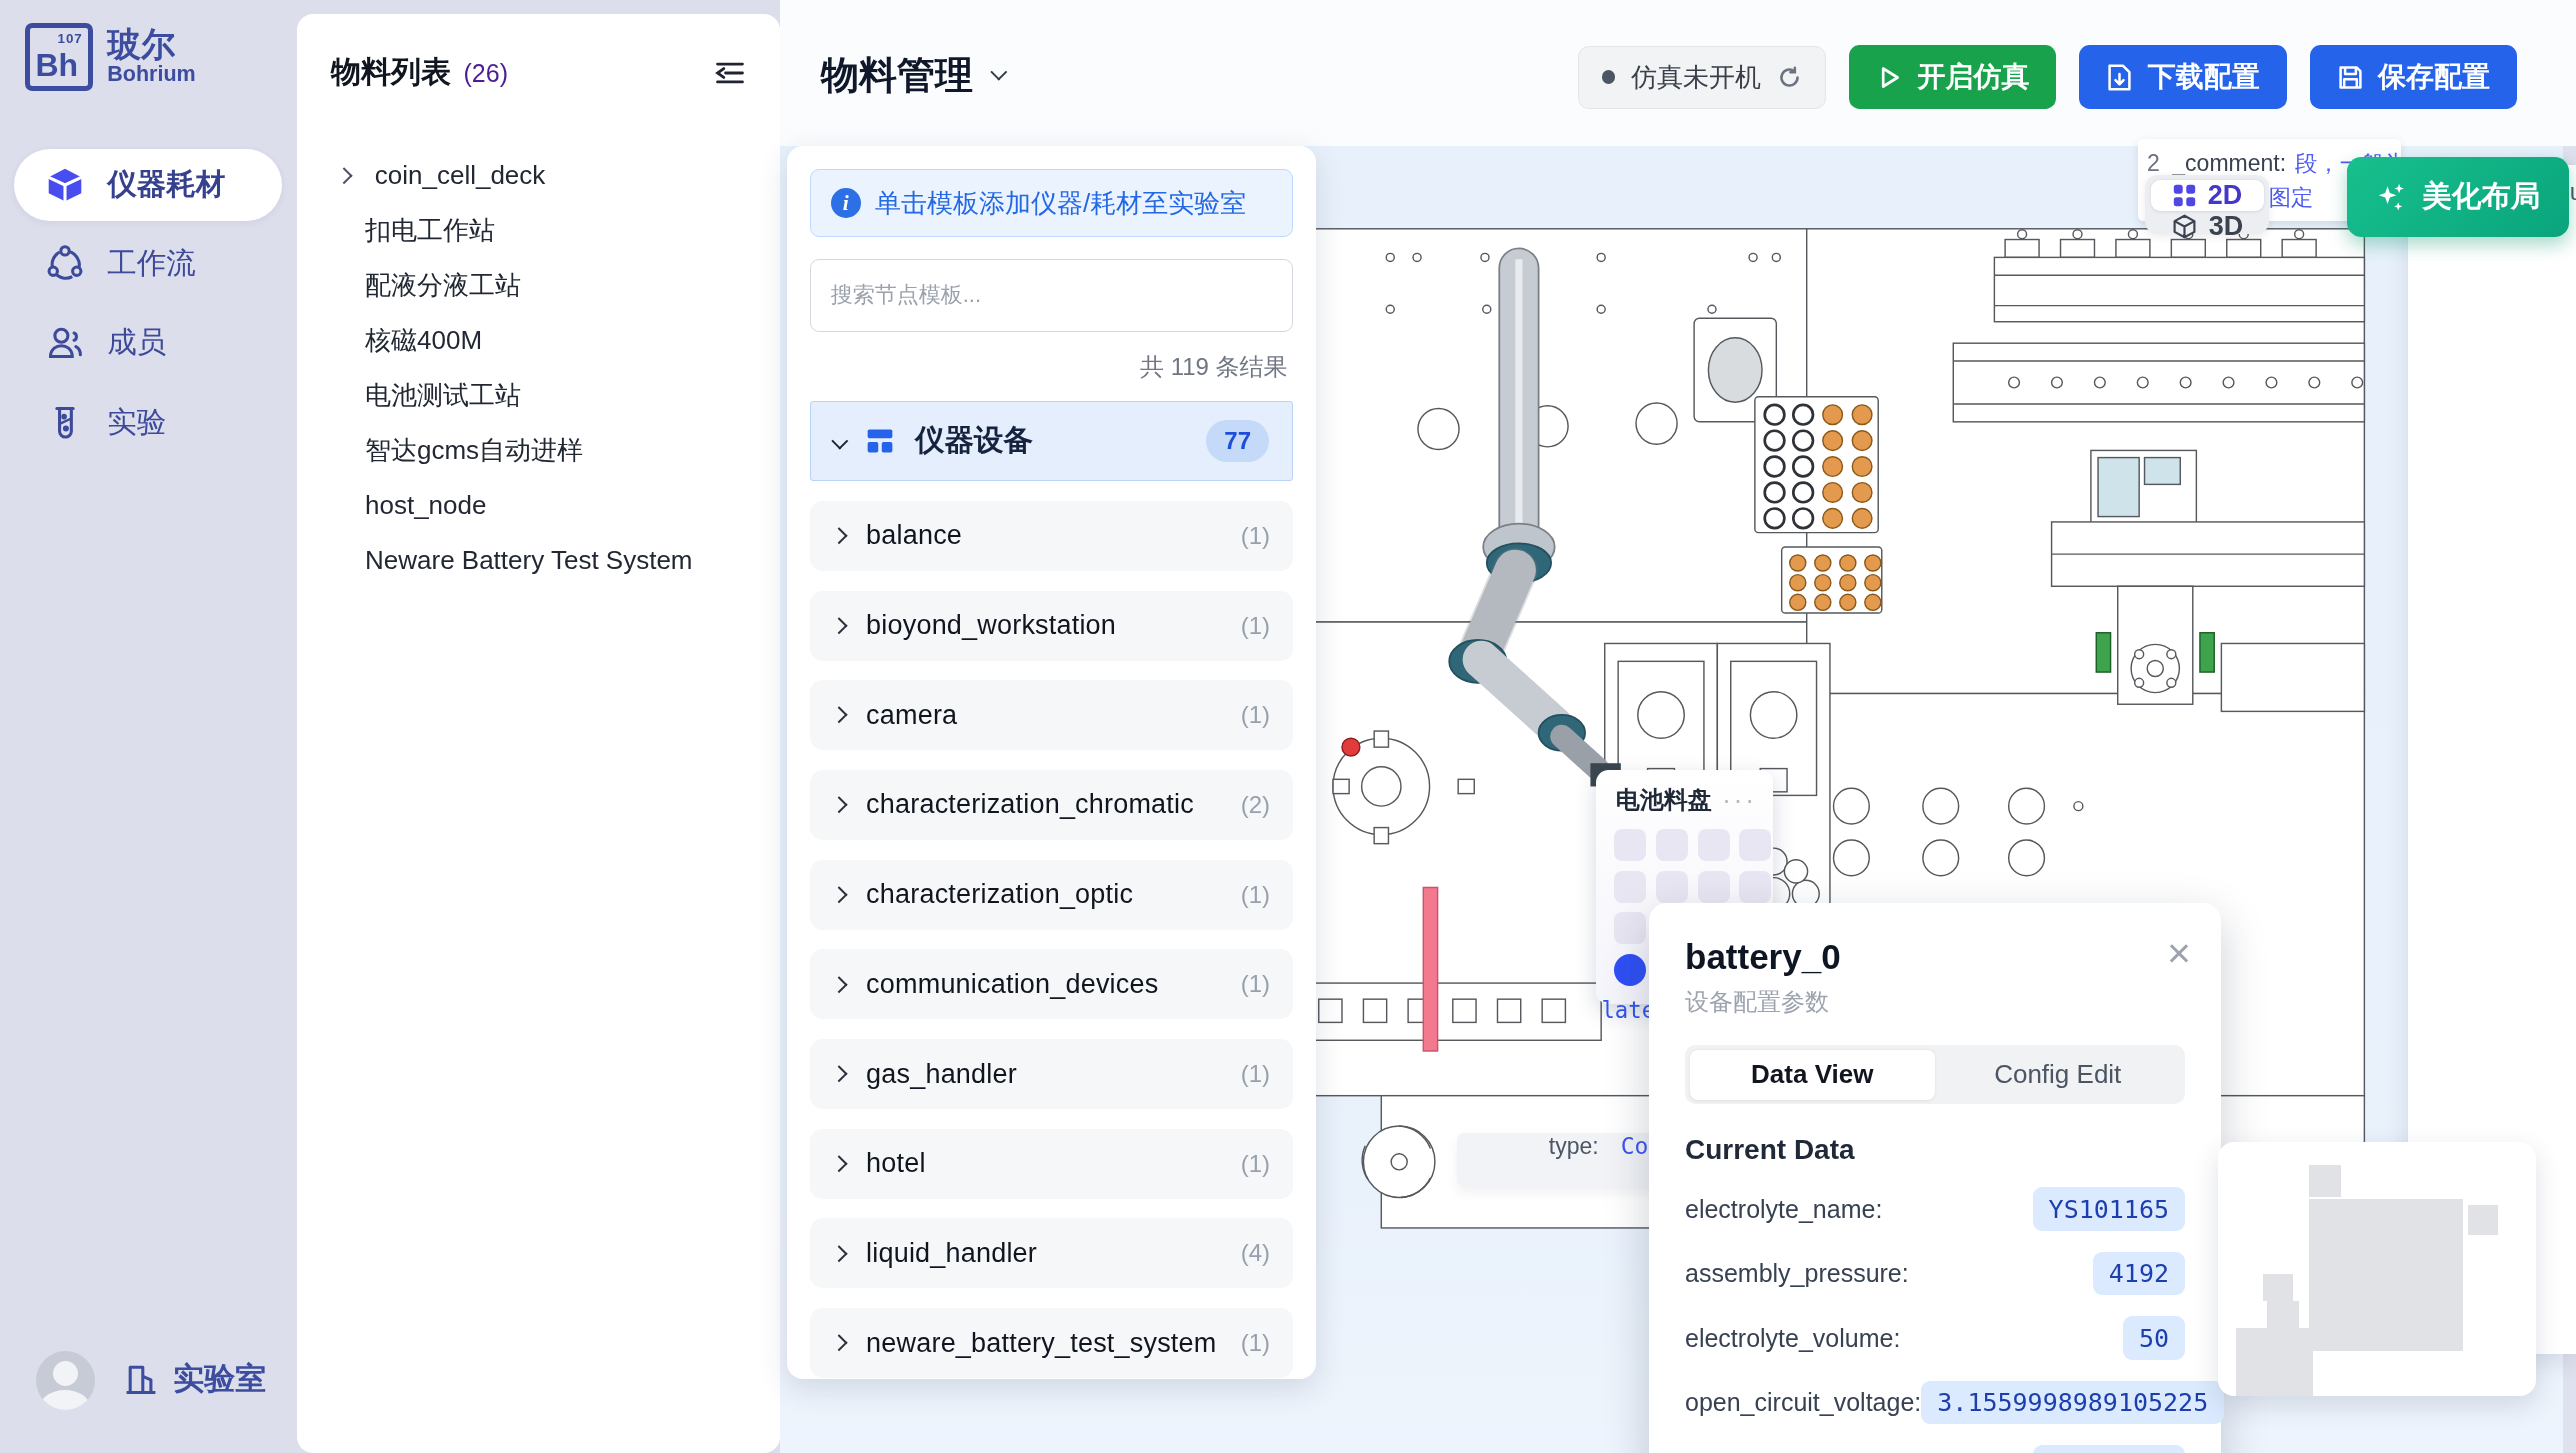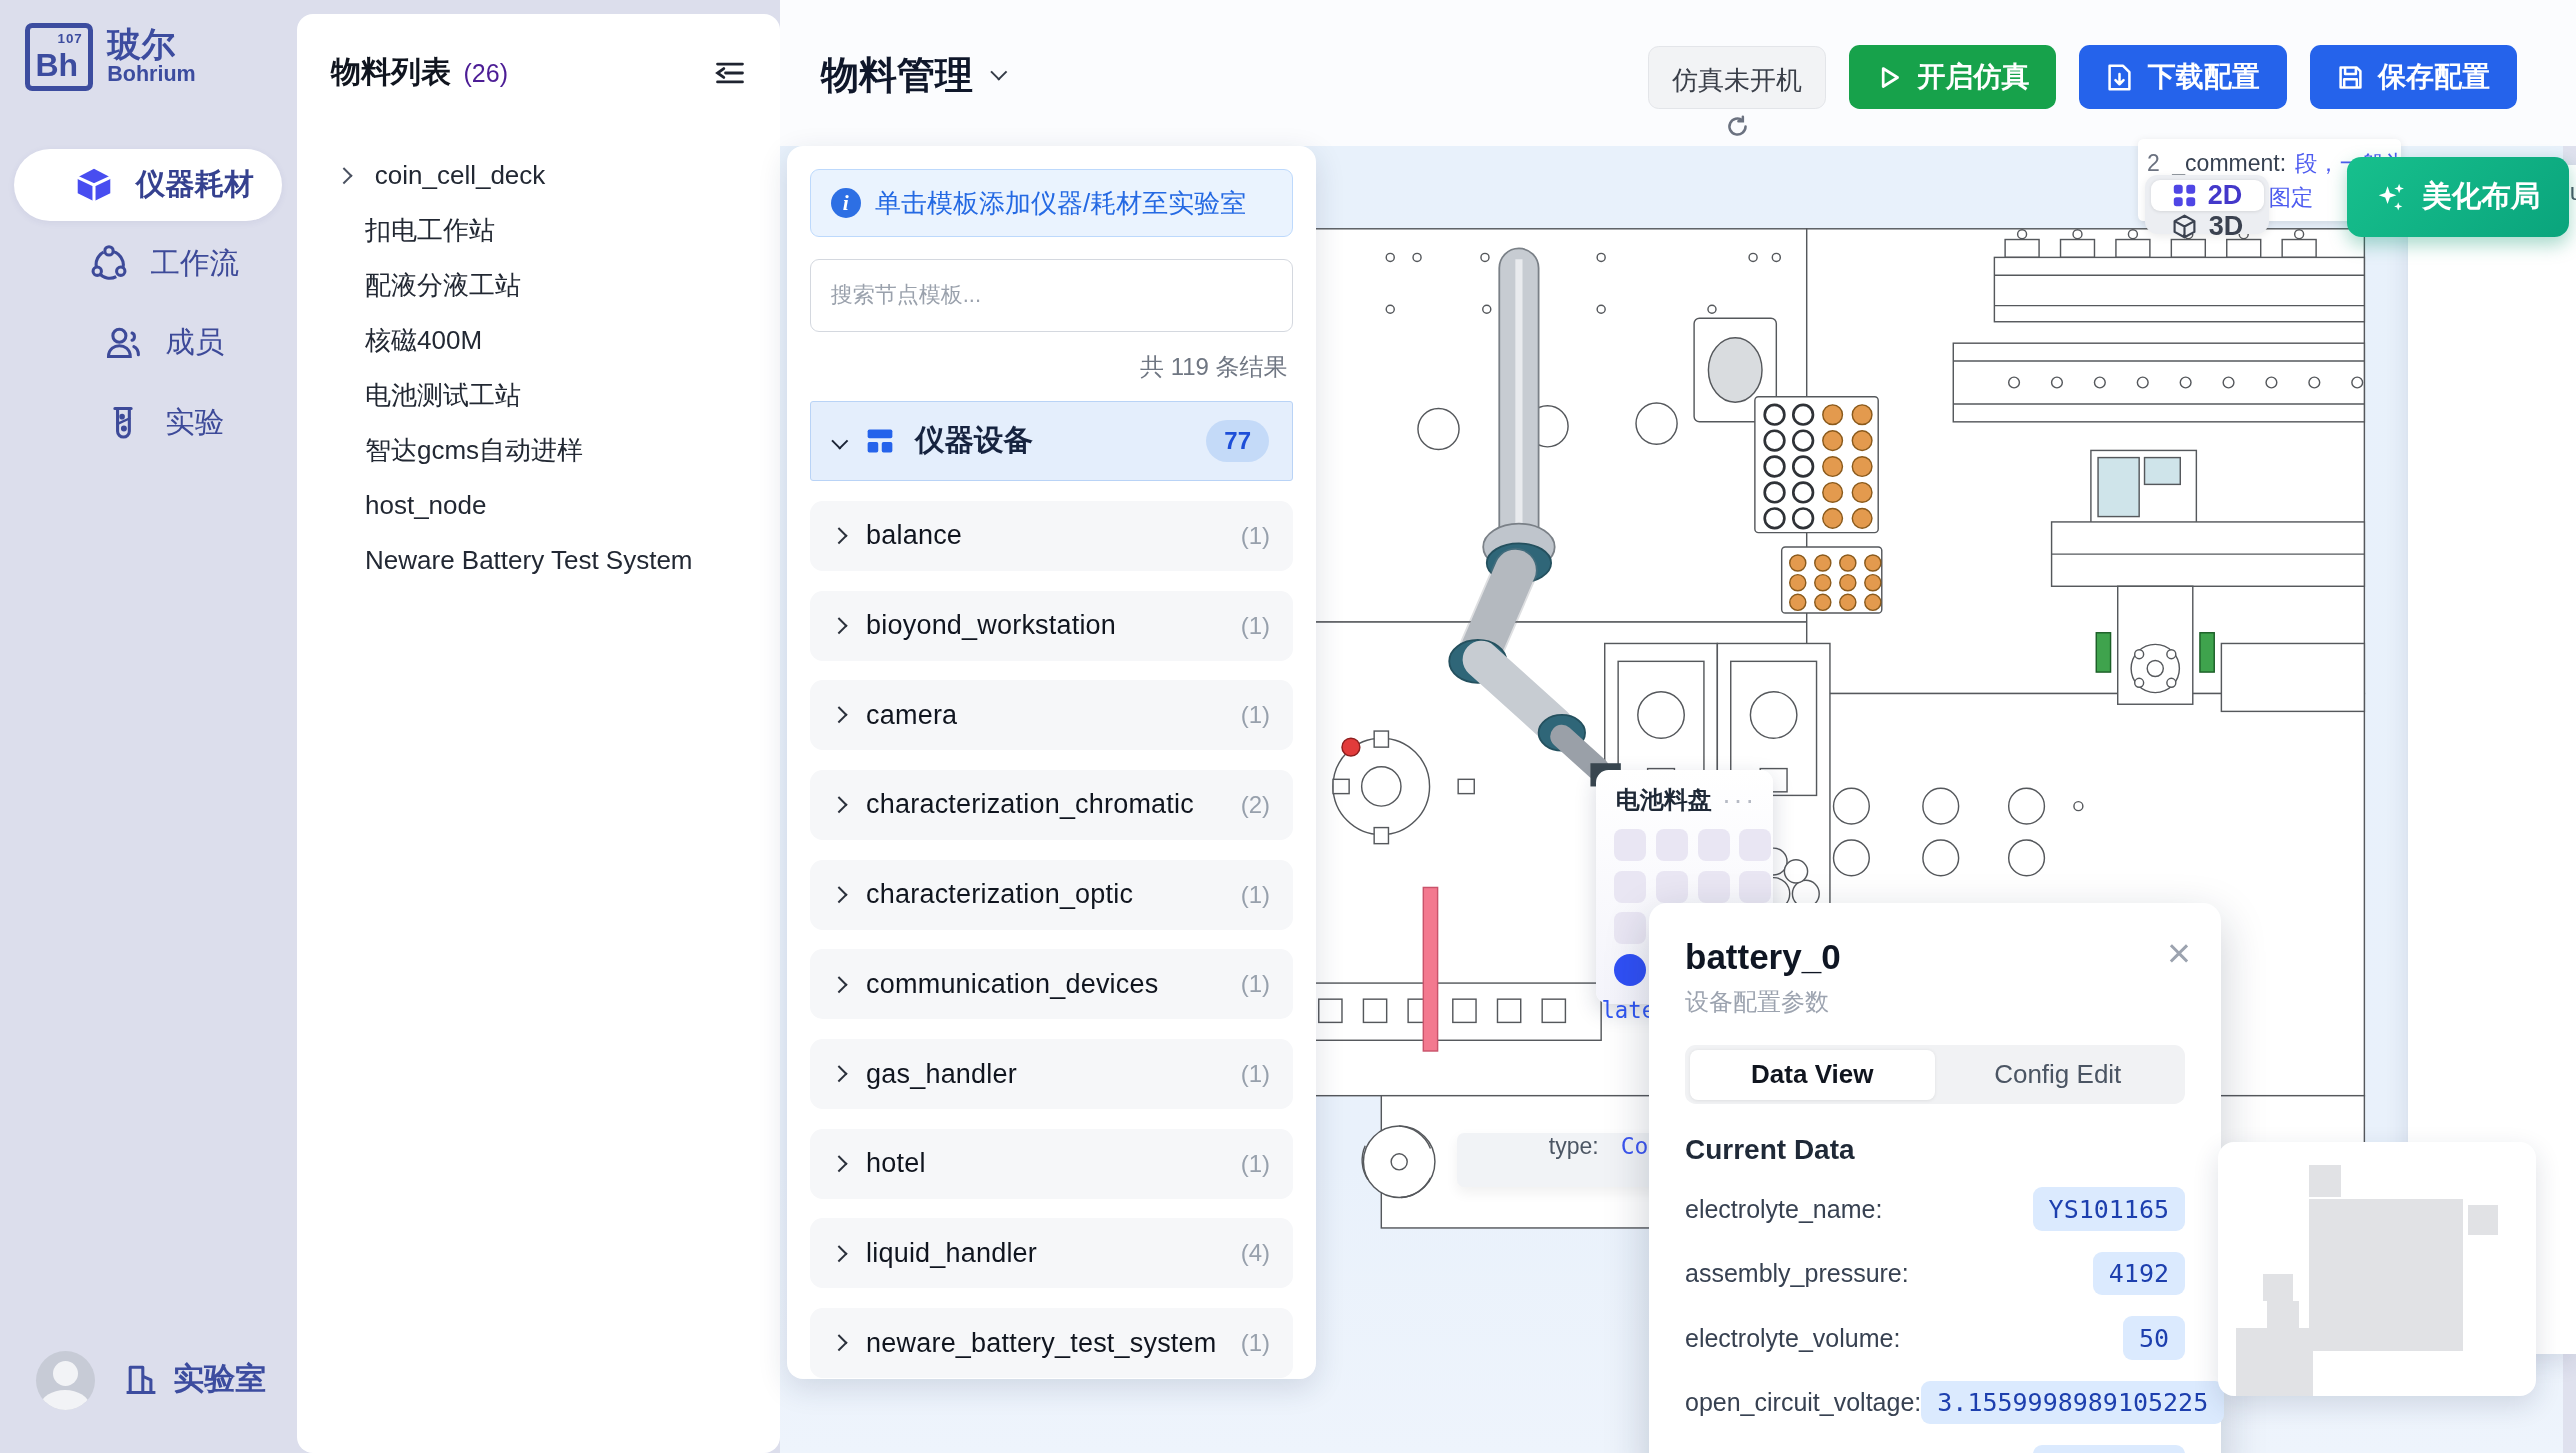--- a/index.html
+++ b/index.html
@@ -9,21 +9,21 @@
   
   .sidebar { position:absolute; left:0; top:0; width:297px; height:1453px; background:#dcdeec; }
   .logo { position:absolute; left:25px; top:23px; display:flex; gap:14.3px; align-items:center; }
   .logo-box { width:68px; height:68px; border:5.4px solid #3c4c9f; border-radius:7.2px; position:relative; color:#3c4c9f; }
   .logo-box .bh { position:absolute; left:5.4px; bottom:1.8px; font-size:32px; font-weight:bold; }
   .logo-box .num { position:absolute; right:5.4px; top:2.7px; font-size:13.4px; font-weight:bold; letter-spacing:0.9px; }
   .logo-zh { font-size:34px; font-weight:bold; color:#3c4c9f; line-height:1.05; }
   .logo-en { font-size:21.5px; font-weight:bold; color:#3c4c9f; }
   .nav { position:absolute; left:14.3px; top:149px; width:268px; }
   .nav-item { height:72px; display:flex; align-items:center; gap:23px; padding-left:32px;
-              font-size:29.5px; color:#3d4a99; border-radius:893px; margin-bottom:7.2px;justify-content:center; }
+              font-size:29.5px; color:#3d4a99; border-radius:893px; margin-bottom:7.2px; }
   .nav-item.active { background:#ffffff; font-weight:bold; color:#35418f; box-shadow:0 1.8px 7.2px rgba(60,70,140,.08); }
   .nav-icon { width:38px; height:38px; flex:0 0 38px; }
   .sidebar-footer { position:absolute; left:0; bottom:34px; width:297px; height:72px; }
   .avatar { position:absolute; left:36px; top:3.6px; width:59px; height:59px; border-radius:50%; background:#c7cbd6; overflow:hidden; }
   .avatar .head { position:absolute; left:17px; top:10.7px; width:25px; height:25px; border-radius:50%; background:#f2f3f6; }
   .avatar .bust { position:absolute; left:5.4px; top:39px; width:48px; height:30px; border-radius:50%; background:#f2f3f6; }
   .lab-link { position:absolute; left:123px; top:10.7px; display:flex; gap:14.3px; align-items:center; color:#3c4c9f; font-size:31px; font-weight:600; }
 
   
   .materials { position:absolute; left:297px; top:14.3px; width:483px; height:1439px; background:#fff; border-radius:16px; padding:38px 34px; }
@@ -44,21 +44,21 @@
   .canvas-bg { position:absolute; left:780px; top:146px; width:1796px; height:1308px;
                background:linear-gradient(180deg,#e8f1fb 0%, #e9f1fb 78%, #eef4fc 100%); }
   .right-gutter { position:absolute; left:2563px; top:146px; width:12.5px; height:1308px; background:#dfe1ee; }
 
   .page-title { position:absolute; left:821px; top:50px; display:flex; align-items:center; gap:19.7px;
                 font-size:38px; font-weight:bold; color:#0f172a; }
   .page-title .chev { border-color:#333a46; margin-top:-7.2px; }
 
   .header-actions { position:absolute; top:45px; right:59px; display:flex; gap:23px; align-items:center; }
   .status-pill { height:63px; background:#f2f3f5; border:0.9px solid #e3e5e9; border-radius:10.7px;
-                 display:flex; align-items:center; gap:16px; padding:0 23px; font-size:26px; color:#3a3f49;flex-direction:column; }
+                 display:flex; align-items:center; gap:16px; padding:0 23px; font-size:26px; color:#3a3f49; }
   .status-dot { width:13.4px; height:13.4px; border-radius:50%; background:#4b5563; }
   .btn { height:64px; border-radius:10.7px; display:flex; align-items:center; gap:14.3px; padding:0 27px;
          color:#fff; font-size:28px; font-weight:600; }
   .btn.green { background:#17a24b; }
   .btn.blue  { background:#2563eb; }
   .btn svg, .status-pill svg { flex:0 0 auto; }
 
   
   .palette { position:absolute; left:787px; top:146px; width:529px; height:1233px; background:#fff;
              border-radius:16px; box-shadow:0 9px 30px rgba(30,40,80,.14); padding:23px; overflow:hidden; }

